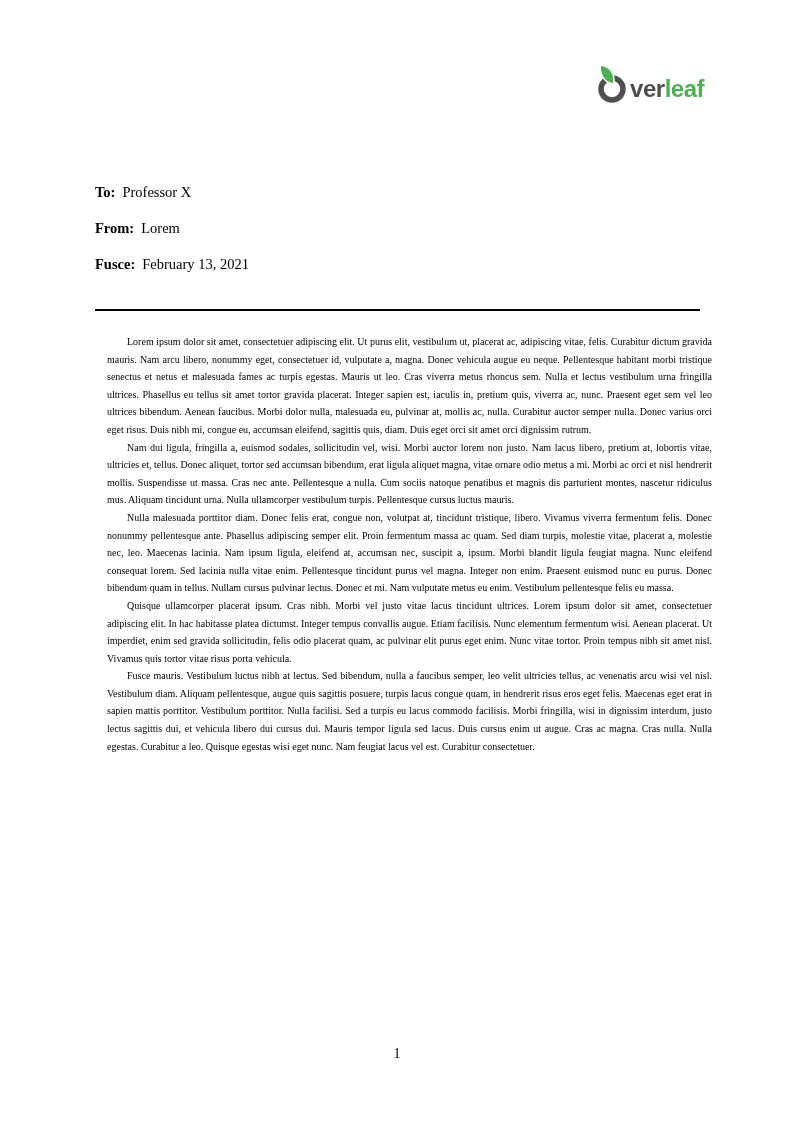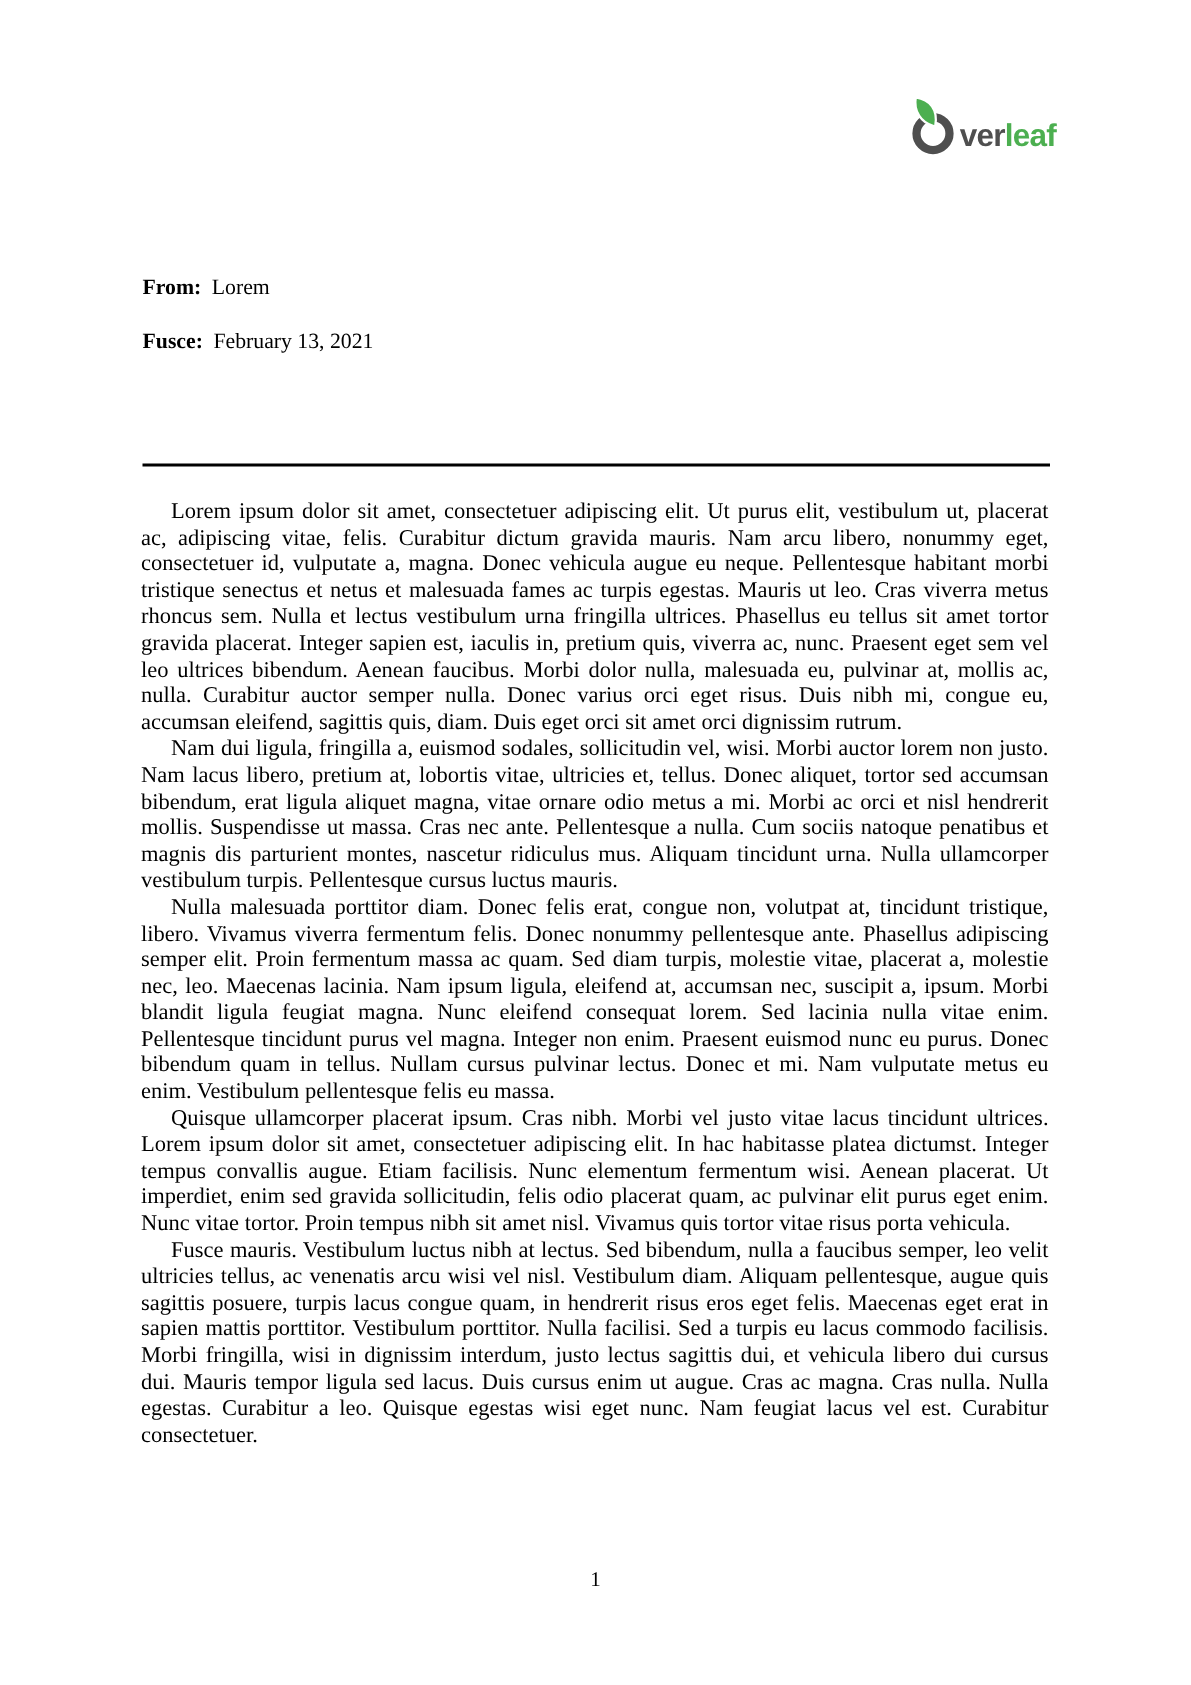--- a/index.html
+++ b/index.html
@@ -21,21 +21,21 @@
   
   .logo {
     position: absolute;
     top: 62px;
     right: 90px;
     display: flex;
     align-items: flex-end;
     line-height: 1;
     font-family: "Liberation Sans", "DejaVu Sans", sans-serif;
     font-weight: 700;
-    font-size: 21px;
+    font-size: 24px;
     letter-spacing: -0.5px;
   }
   .logo-svg {
     width: 34px;
     height: 42px;
     margin-right: 1px;
     display: block;
   }
   .logo-svg circle {
     fill: none;
@@ -73,23 +73,23 @@
     top: 309px;
     left: 95px;
     right: 94px;
     border-top: 2px solid var(--rule, #000000);
   }
 
   
   .memo-body {
     position: absolute;
     top: 333px;
-    left: 94px;
+    left: 107px;
     width: 605px;
-    font-size: 15px;
+    font-size: 10px;
     line-height: 17.6px;
     text-align: justify;
     hyphens: auto;
     -webkit-hyphens: auto;
   }
   .memo-body p {
     margin: 0;
     text-indent: 20px;
   }
 
@@ -112,20 +112,23 @@
     <svg class="logo-svg" viewBox="0 0 34 42" aria-hidden="true">
       <circle cx="17" cy="27" r="11"></circle>
       <path d="M17.5 22 C 9 20 4 12 5.5 3 C 15 4.5 20.5 11 18.5 22 Z"></path>
     </svg>
     <span class="logo-text-dark">ver</span>
       <span class="logo-text-green">leaf</span>
   </div>
 
   <div class="memo-header">
     <div class="memo-field">
+      <span class="label">To:</span><span class="value">Professor X</span>
+    </div>
+    <div class="memo-field">
       <span class="label">From:</span><span class="value">Lorem</span>
     </div>
     <div class="memo-field">
       <span class="label">Fusce:</span><span class="value">February 13, 2021</span>
     </div>
   </div>
 
   <div class="rule"></div>
 
   <div class="memo-body">

